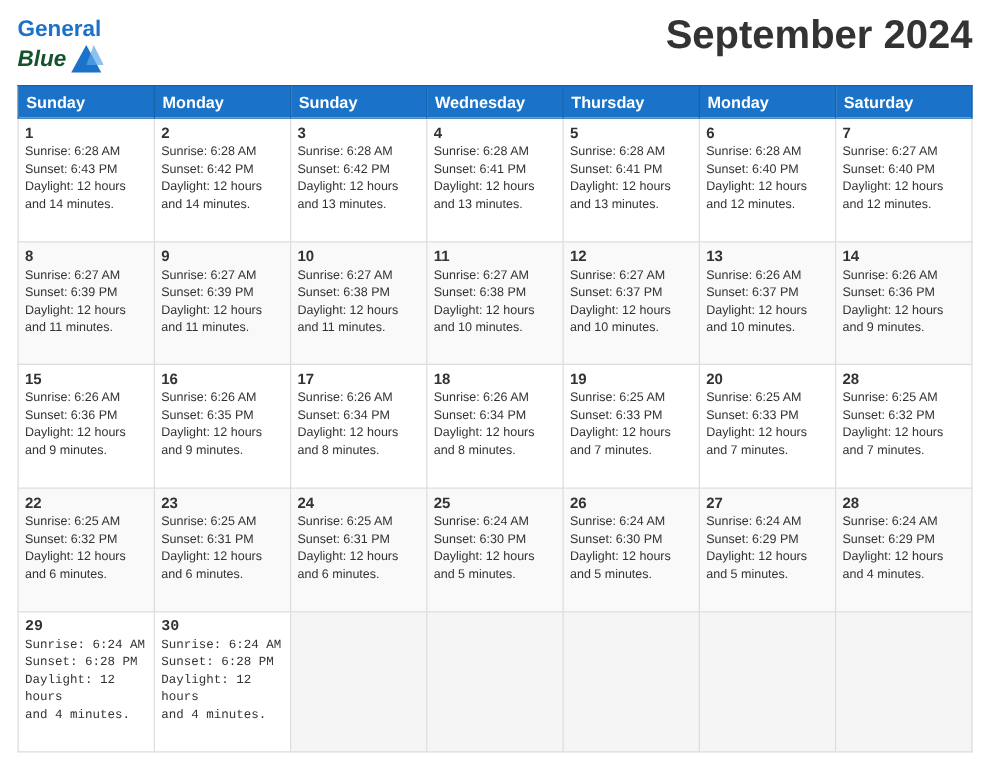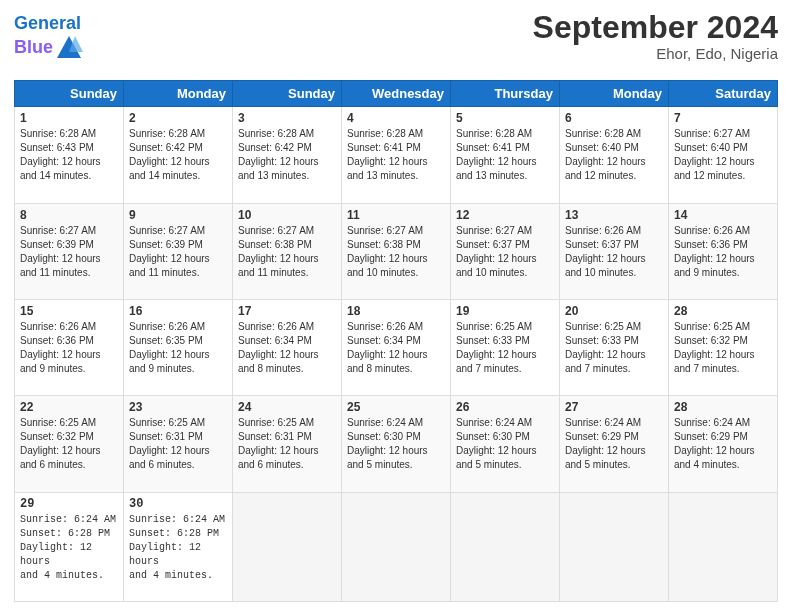--- a/index.html
+++ b/index.html
@@ -14,21 +14,21 @@
       width: 792px;
       height: 612px;
       padding: 10px 14px;
       display: flex;
       flex-direction: column;
     }
     .header {
       display: flex;
       align-items: flex-start;
       justify-content: space-between;
-      margin-bottom: 18px;
+      margin-bottom: 6px;
       gap: 40px;
     }
     .logo {
       display: flex;
       align-items: center;
       margin-top: 4px;
     }
     .logo-text {
       font-size: 18px;
       font-weight: bold;
@@ -60,21 +60,21 @@
     .calendar {
       flex: 1;
       border: 1px solid #ccc;
       border-collapse: collapse;
       width: 100%;
       table-layout: fixed;
     }
     .calendar thead tr th {
       background: #1a73c8;
       color: #fff;
-      text-align: right;
+      text-align: left;
       padding: 5px 6px;
       font-size: 13px;
       font-weight: bold;
       border: 1px solid #1562a8;
     }
     .calendar tbody tr td {
       vertical-align: top;
       padding: 4px 5px;
       border: 1px solid #ddd;
       font-size: 10px;
@@ -108,31 +108,30 @@
 <body>
 
 <div class="page">
   <div class="header">
     <div class="logo">
       <div>
         <div class="logo-text">
           <span>General</span>
         </div>
         <div style="display:flex;align-items:center;">
-          <span class="logo-text" style="color:#8b5cf6;">Blue</span>
+          <span class="logo-text" style="color:#14532d;font-style:italic;">Blue</span>
           <svg class="logo-icon" viewBox="0 0 28 28">
             <polygon points="14,2 26,24 2,24" fill="#1a73c8"></polygon>
             <polygon points="20,2 28,18 14,18" fill="#5ba8e8" opacity="0.7"></polygon>
           </svg>
         </div>
       </div>
     </div>
     <div class="title-block">
       <h1>September 2024</h1>
-      <h2>Ehor, Edo, Nigeria</h2>
     </div>
   </div>
 
   <table class="calendar">
     <thead>
       <tr>
         <th>Sunday</th>
         <th>Monday</th>
         <th>Sunday</th>
         <th>Wednesday</th>

